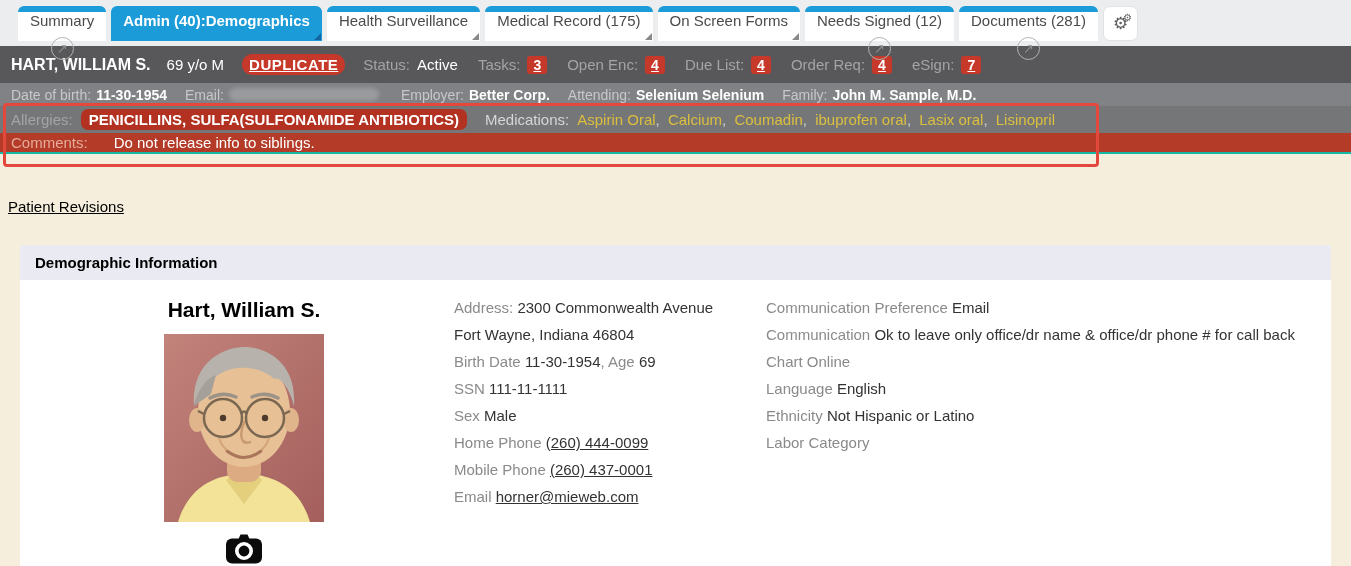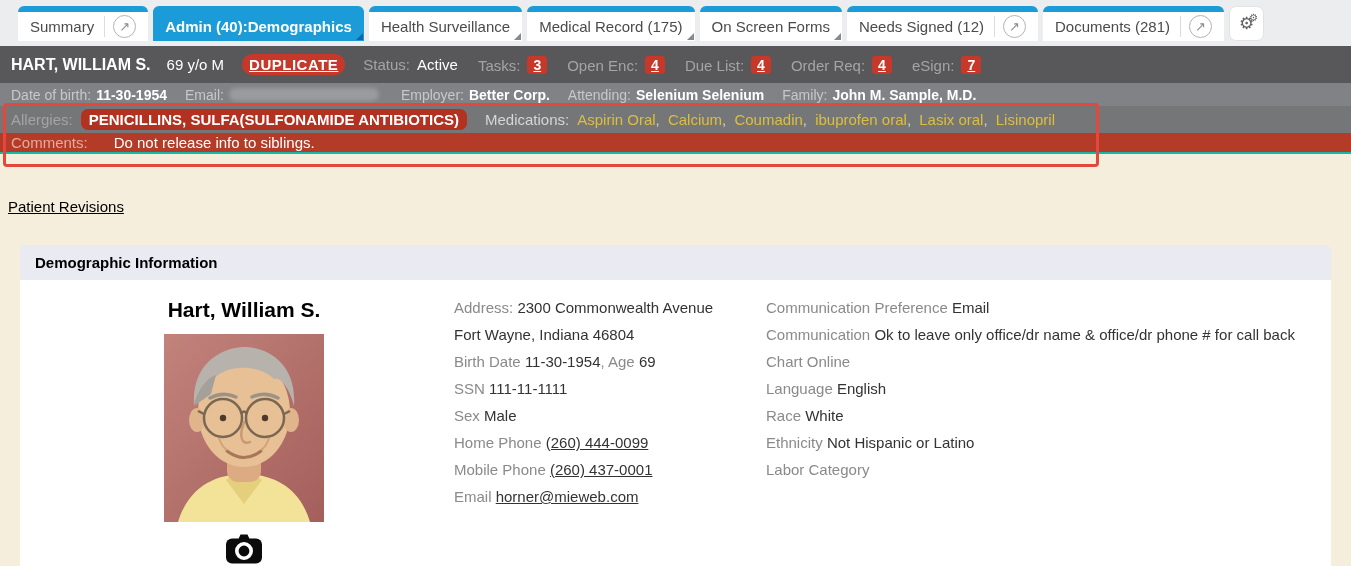--- a/index.html
+++ b/index.html
@@ -14,20 +14,21 @@
   .tabbar {
     height:46px; background:#ecedee; display:flex; align-items:flex-start;
     padding:6px 0 0 18px; white-space:nowrap;
   }
   .tab {
     position:relative; display:flex; align-items:center;
     background:#fff; color:#4b4b4b;
     border-top:6px solid #1b9cd9; border-radius:6px 6px 0 0;
     height:35px; padding:0 12px; margin-right:5px; font-size:15px;
     cursor:pointer;
+    flex-direction:column;
   }
   .tab.active { background:#1b9cd9; color:#fff; font-weight:bold; }
   .fold {
     position:absolute; right:1px; bottom:1px; width:0; height:0;
     border-left:7px solid transparent; border-bottom:7px solid rgba(40,40,40,.55);
   }
   .tab.active .fold { border-bottom-color: rgba(0,0,60,.35); }
   .tabdiv { width:1px; align-self:stretch; background:#dcdcdc; margin:4px 8px 4px 10px; }
   .popout {
     width:23px; height:23px; border:1.5px solid #b3b3b3; border-radius:50%;
@@ -43,21 +44,21 @@
   .gear-small { font-size:10px; line-height:1; position:absolute; top:6px; right:5px; }
 
   
   .bar1 {
     height:37px; background:#58585b; color:#fff; display:flex; align-items:center;
     padding:0 11px; font-size:15px; white-space:nowrap;
   }
   .bar1 .pname { font-weight:bold; font-size:16px; margin-right:16px; }
   .bar1 .agesex { margin-right:18px; }
   .lbl { color:#a3a4a6; }
-  .bar1 .grp { margin-right:20px; display:flex; align-items:flex-end; gap:7px; }
+  .bar1 .grp { margin-right:20px; display:flex; align-items:center; gap:7px; }
   .badge {
     background:#c5382a; color:#fff; text-decoration:underline; font-weight:bold;
     padding:1px 6px; border-radius:3px; font-size:14px; cursor:pointer;
   }
   .duplicate {
     background:#c5382a; color:#fff; text-decoration:underline; font-weight:bold;
     padding:2px 7px; border-radius:10px; margin-right:18px; cursor:pointer; letter-spacing:.5px;
   }
   .statusval { color:#fff; }
 
@@ -311,24 +312,20 @@
         </div>
         <div>
           <span class="glabel">Chart Online</span>
           <span></span>
         </div>
         <div>
           <span class="glabel">Language</span>
           <span>English</span>
         </div>
         <div>
-          <span class="glabel">Race</span>
-          <span>White</span>
-        </div>
-        <div>
           <span class="glabel">Ethnicity</span>
           <span>Not Hispanic or Latino</span>
         </div>
         <div>
           <span class="glabel">Labor Category</span>
           <span></span>
         </div>
       </div>
 
     </div>

